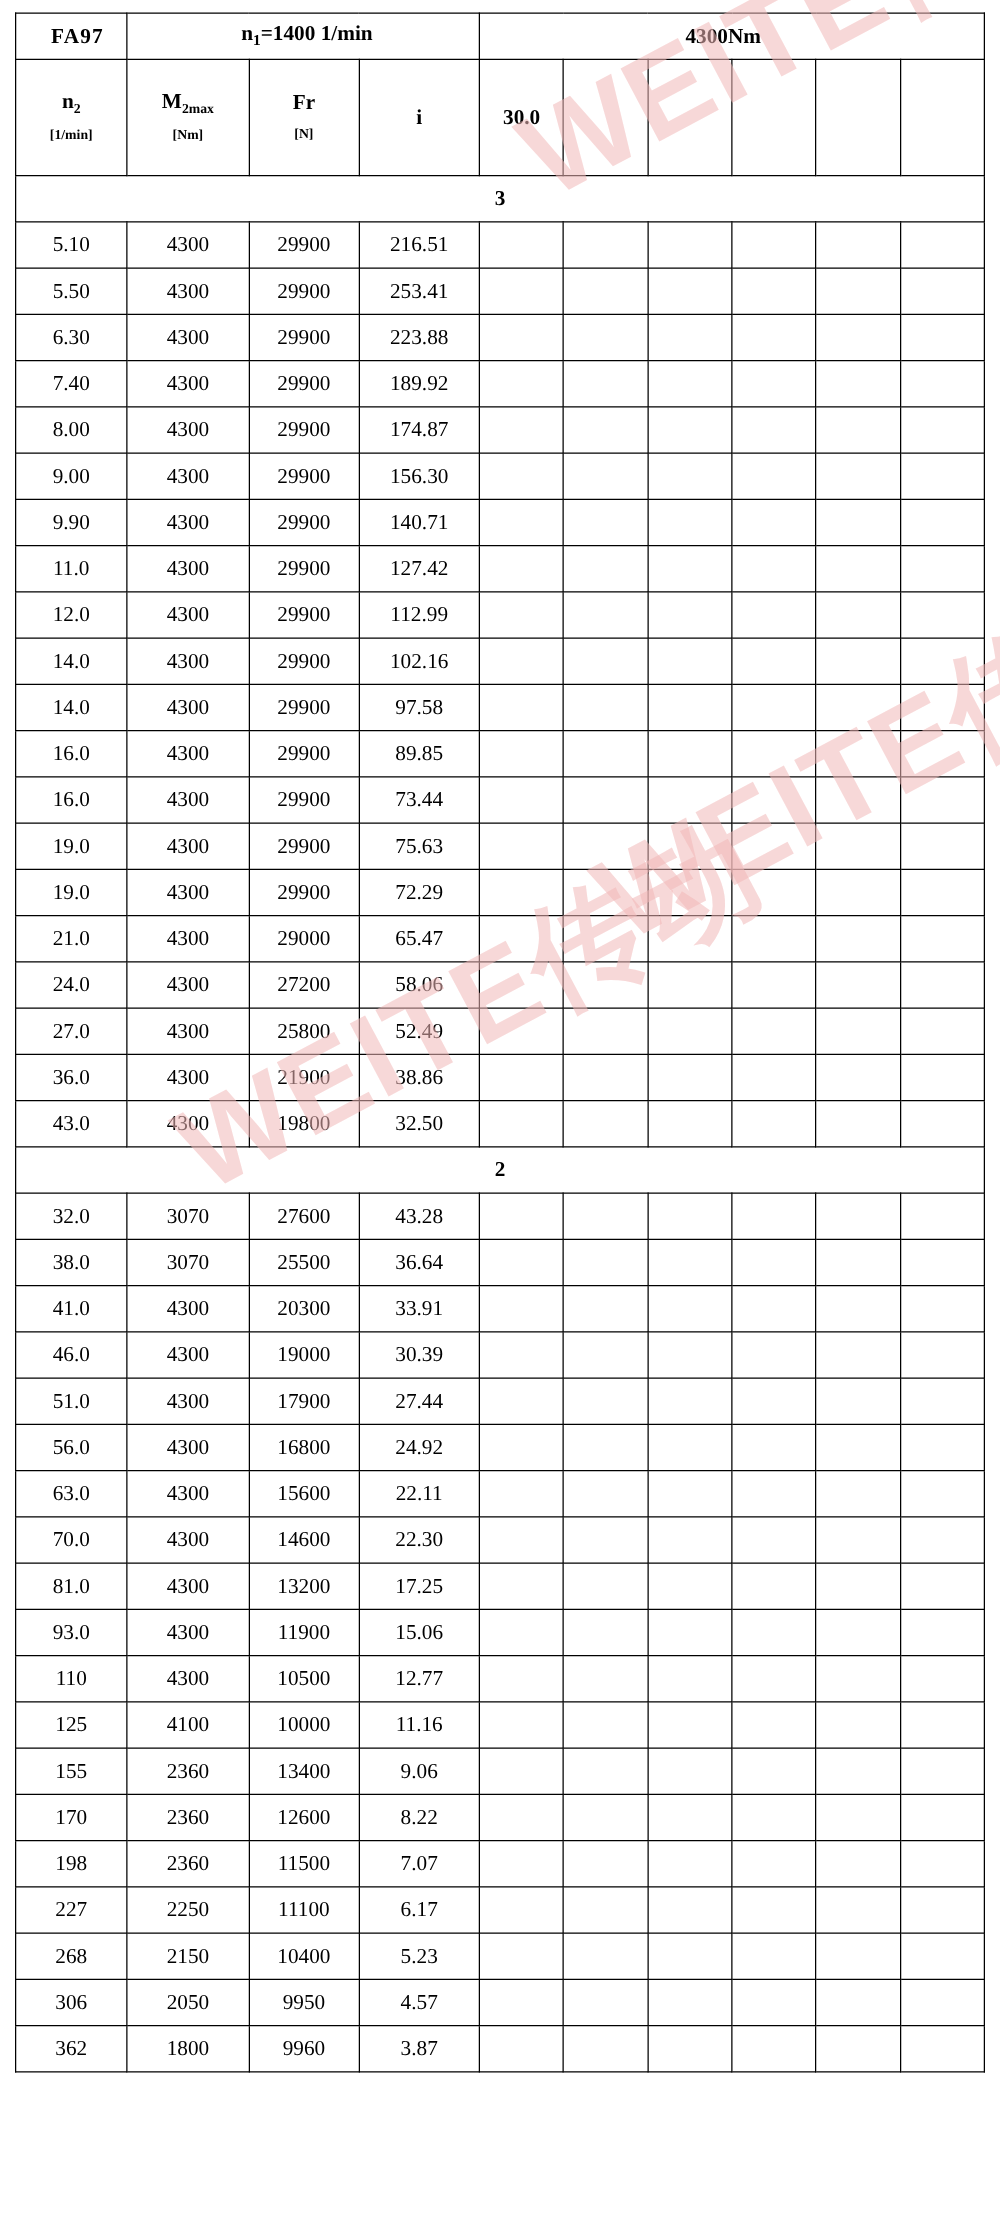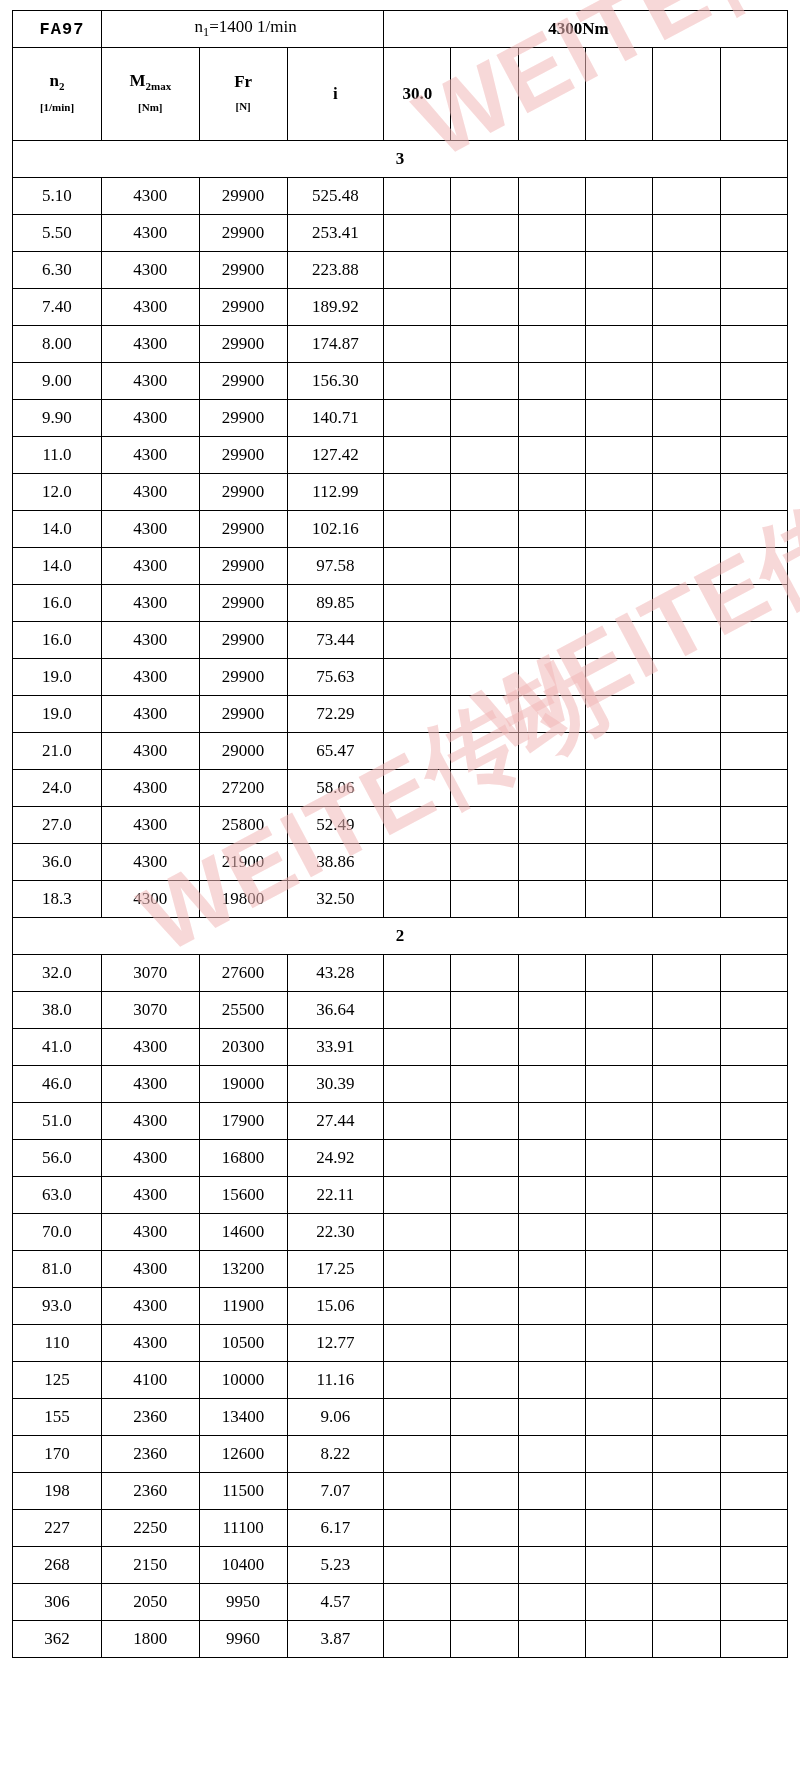--- a/index.html
+++ b/index.html
@@ -66,31 +66,31 @@
   
   .title-row td {
     height: 36px;
     border-left: none;
     border-right: none;
     border-top: none;
   }
   .title-cell {
     text-align: center;
     padding-left: 10px !important;
-    font-family: Liberation Mono, monospace;
+    font-family: Liberation Serif, serif;
     font-size: 23px;
     font-weight: bold;
     letter-spacing: 1px;
   }
   .title-n1 {
     text-align: left;
     padding-left: 6px !important;
     font-family: "Liberation Serif", serif;
     font-size: 19px;
-    font-weight: normal;
+    font-weight: bold;
   }
   .title-torque {
     text-align: right;
     padding-right: 14px !important;
     font-size: 20px;
     font-weight: bold;
   }
   .sub { font-size: 0.72em; vertical-align: sub; }
 
   
@@ -179,21 +179,21 @@
       </tr>
     </tbody>
     <tbody id="rows-body">
         <tr class="group-row">
           <td colspan="10">3</td>
         </tr>
         <tr class="data-row">
           <td>5.10</td>
           <td>4300</td>
           <td>29900</td>
-          <td>525.48</td>
+          <td>216.51</td>
           <td></td>
           <td></td>
           <td></td>
           <td></td>
           <td></td>
           <td></td>
         </tr>
         <tr class="data-row">
           <td>5.50</td>
           <td>4300</td>
@@ -404,21 +404,21 @@
           <td>21900</td>
           <td>38.86</td>
           <td></td>
           <td></td>
           <td></td>
           <td></td>
           <td></td>
           <td></td>
         </tr>
         <tr class="data-row">
-          <td>18.3</td>
+          <td>43.0</td>
           <td>4300</td>
           <td>19800</td>
           <td>32.50</td>
           <td class="shaded"></td>
           <td></td>
           <td></td>
           <td></td>
           <td></td>
           <td></td>
         </tr>

